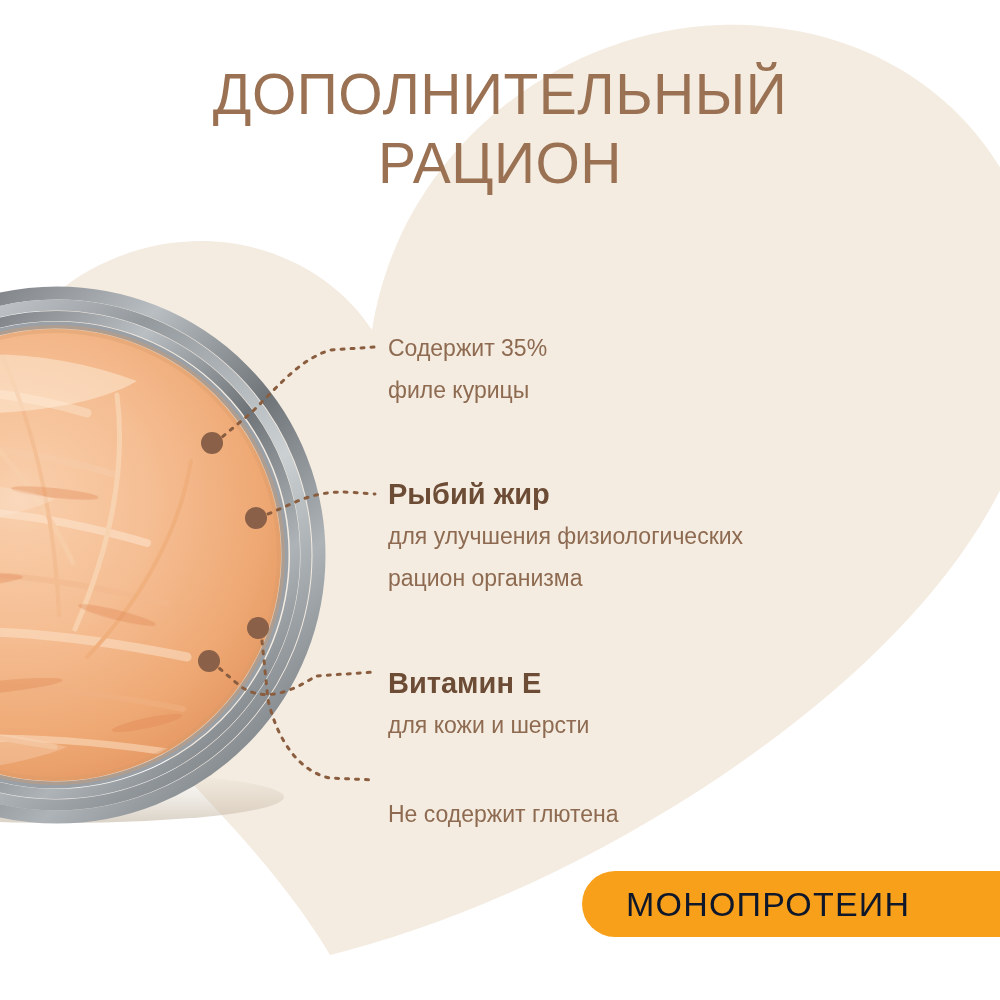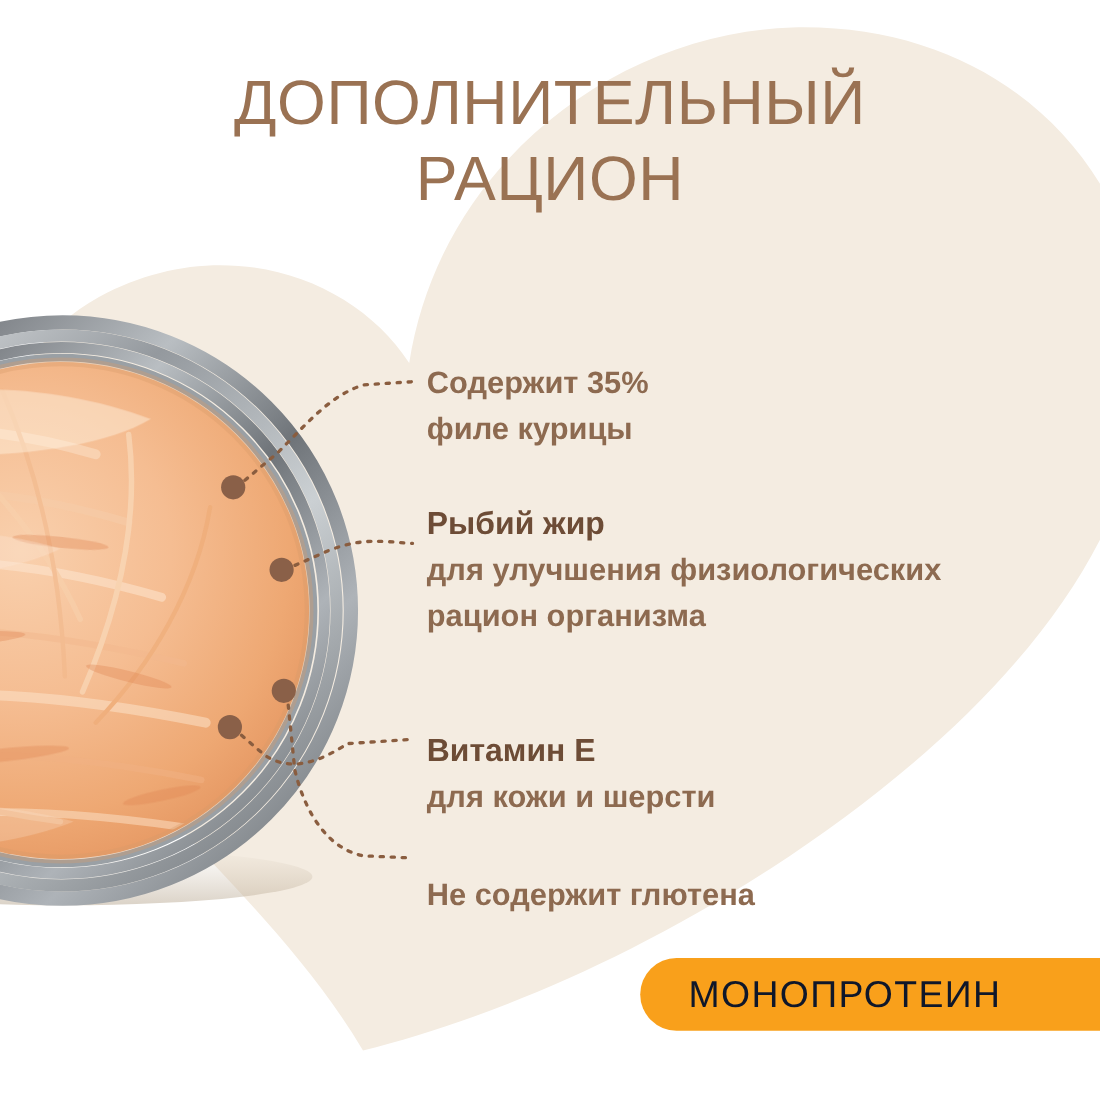--- a/index.html
+++ b/index.html
@@ -50,28 +50,28 @@
   .feature .head{
     display:block;
     font-weight:700;
     color:#6d4c36;
     font-size:29px;
     line-height:42px;
     white-space:pre-line;
   }
   .feature .body{
     display:block;
-    font-weight:700;
+    font-weight:400;
     color:#8d6a50;
-    font-size:28px;
+    font-size:23px;
     line-height:42px;
     white-space:pre-line;
   }
   #feature-0{top:327px;}
-  #feature-1{top:455px;}
+  #feature-1{top:473px;}
   #feature-2{top:662px;}
   #feature-3{top:793px;}
 
   
   #badge{
     position:absolute;
     left:582px;top:871px;
     width:460px;height:66px;
     background:#f9a01b;
     border-radius:33px;

